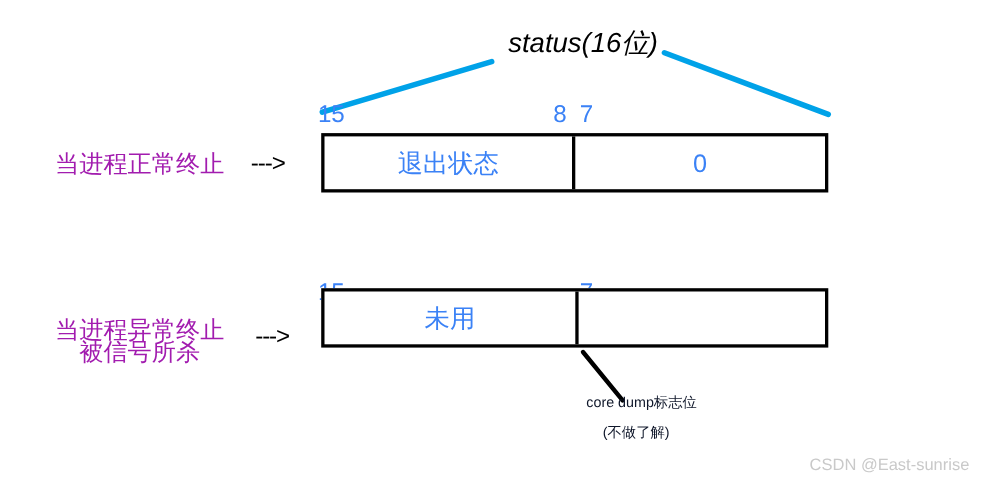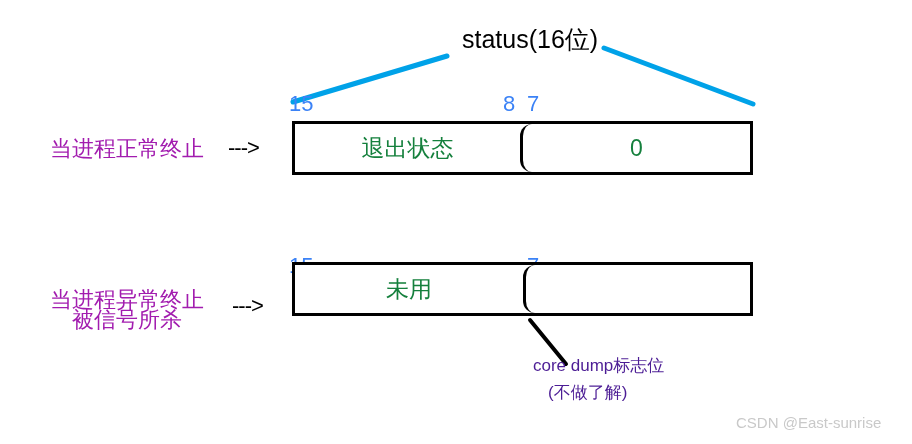--- a/index.html
+++ b/index.html
@@ -20,20 +20,21 @@
   .abs { position: absolute; }
 
   
   #title {
     left: 462px;
     top: 24px;
     font-size: 25px;
     line-height: 30px;
     color: #000000;
     white-space: nowrap;
+    font-style: italic;
   }
 
   
   #lines {
     position: absolute;
     left: 0; top: 0;
     width: 912px; height: 444px;
     pointer-events: none;
   }
 
@@ -53,47 +54,46 @@
     background: #ffffff;
     display: flex;
     flex-direction: row;
   }
   .cell {
     display: flex;
     align-items: center;
     justify-content: center;
     box-sizing: border-box;
     height: 100%;
-    color: #15803d;
+    color: #3b82f6;
     font-size: 23px;
     white-space: nowrap;
-    border-radius: 12px;
   }
   .cell.divl { border-left: 3px solid #000000; }
 
   
   .desc {
     font-size: 22px;
     line-height: 32px;
     color: #a21caf;
     white-space: nowrap;
   }
   .arrow {
     font-size: 22px;
     line-height: 24px;
     color: #000000;
     letter-spacing: -1px;
     white-space: nowrap;
   }
 
   
   .callout {
-    font-size: 17px;
+    font-size: 13px;
     line-height: 27px;
-    color: #4c1d95;
+    color: #0f172a;
     white-space: nowrap;
   }
 
   
   #watermark {
     left: 736px;
     top: 414px;
     font-size: 15px;
     color: #c9c9c9;
     white-space: nowrap;

